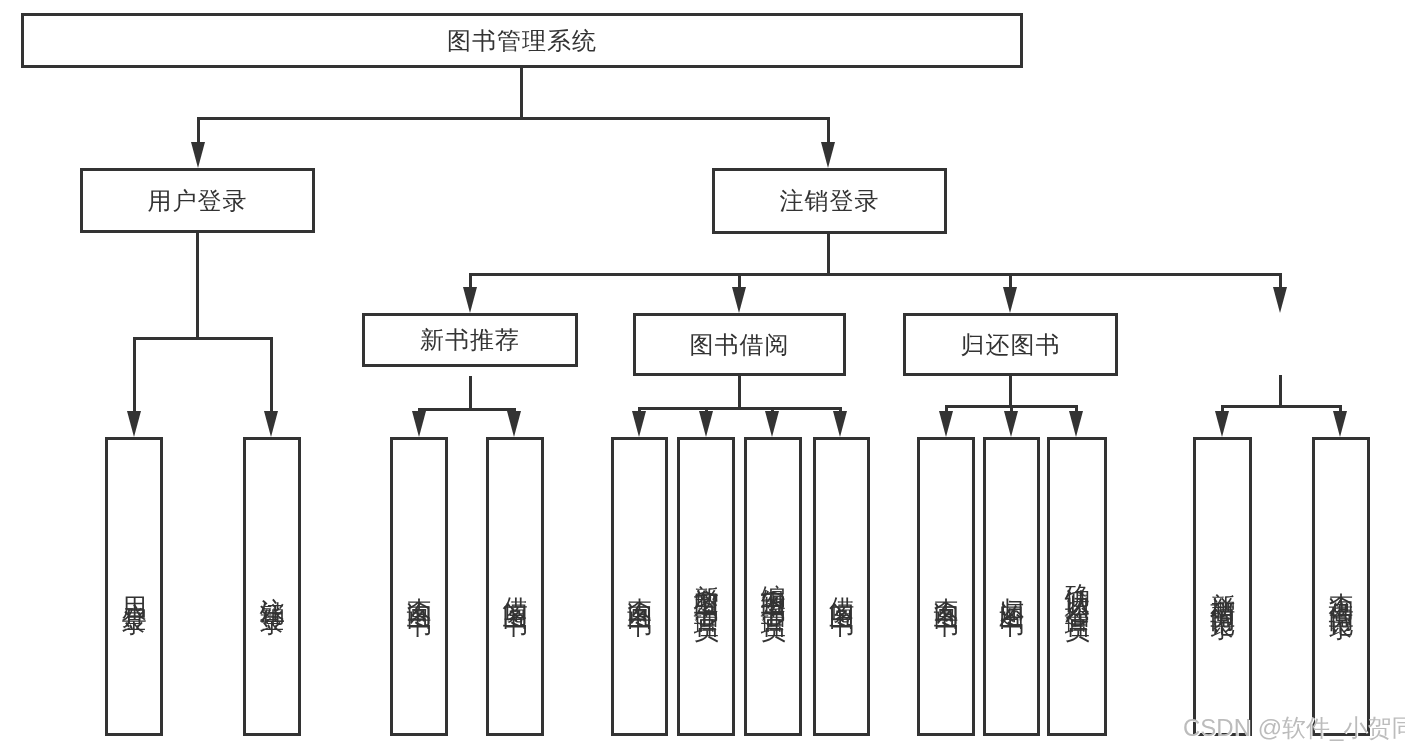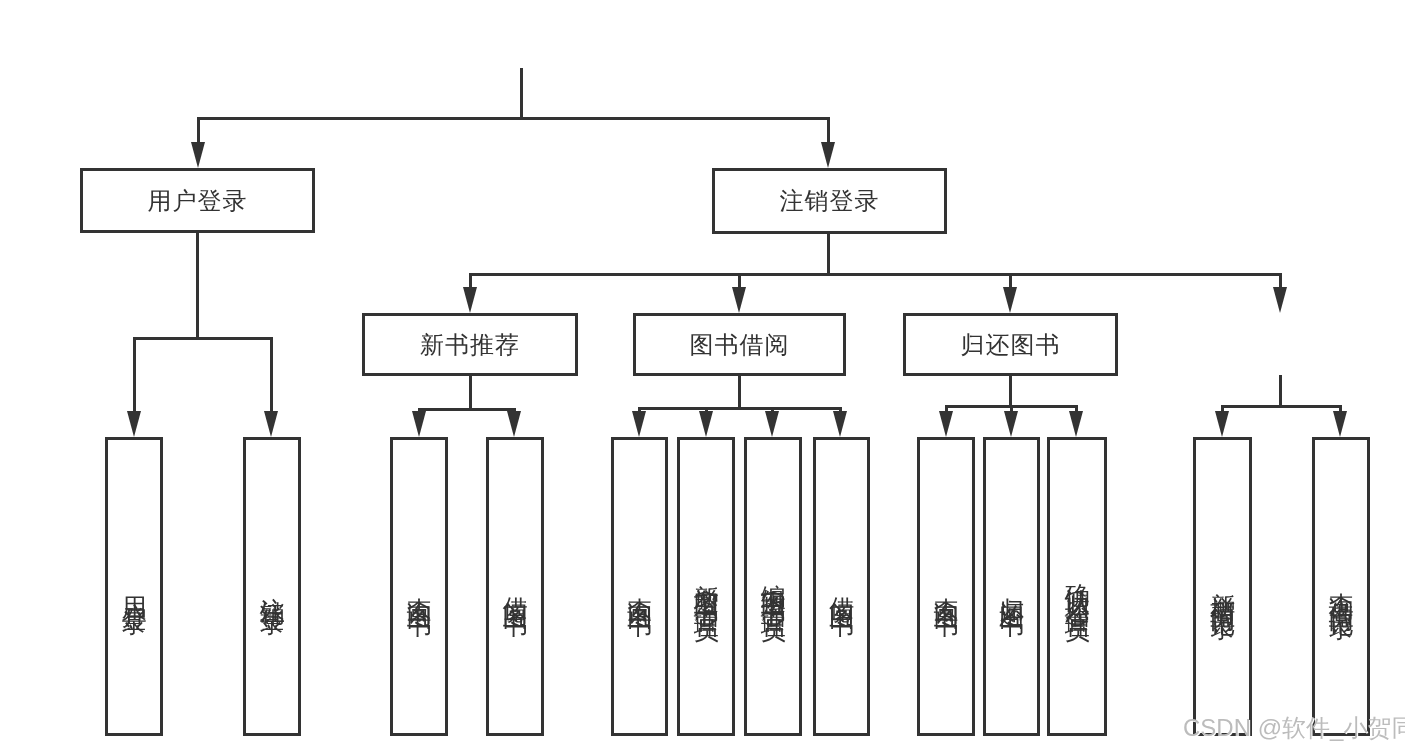--- a/index.html
+++ b/index.html
@@ -47,20 +47,23 @@
     color: #bcbcbc;
     white-space: nowrap;
     text-shadow: 1px 1px 0 #ffffff;
   }
 </style>
 </head>
 <body>
 
 <div class="canvas">
 
+  <div class="node" style="left:21px; top:13px; width:1002px; height:55px;">
+    <span class="hlabel">图书管理系统</span>
+  </div>
 
   <div class="vl" style="left:520px; top:68px; height:49px;"></div>
   <div class="hl" style="left:197px; top:117px; width:633px;"></div>
   <div class="vl" style="left:197px; top:117px; height:25px;"></div>
   <div class="ah" style="left:191px; top:142px;"></div>
   <div class="vl" style="left:827px; top:117px; height:25px;"></div>
   <div class="ah" style="left:821px; top:142px;"></div>
 
   <div class="node" style="left:80px; top:168px; width:235px; height:65px;">
     <span class="hlabel">用户登录</span>
@@ -80,21 +83,21 @@
   <div class="hl" style="left:469px; top:273px; width:812px;"></div>
   <div class="vl" style="left:469px; top:273px; height:14px;"></div>
   <div class="ah" style="left:463px; top:287px;"></div>
   <div class="vl" style="left:738px; top:273px; height:14px;"></div>
   <div class="ah" style="left:732px; top:287px;"></div>
   <div class="vl" style="left:1009px; top:273px; height:14px;"></div>
   <div class="ah" style="left:1003px; top:287px;"></div>
   <div class="vl" style="left:1279px; top:273px; height:14px;"></div>
   <div class="ah" style="left:1273px; top:287px;"></div>
 
-  <div class="node" style="left:362px; top:313px; width:216px; height:63px;">
+  <div class="node" style="left:362px; top:313px; width:216px; height:54px;">
     <span class="hlabel">新书推荐</span>
   </div>
   <div class="node" style="left:633px; top:313px; width:213px; height:63px;text-align:right;">
     <span class="hlabel">图书借阅</span>
   </div>
   <div class="node" style="left:903px; top:313px; width:215px; height:63px;">
     <span class="hlabel">归还图书</span>
   </div>
 
   <div class="vl" style="left:469px; top:376px; height:32px;"></div>

